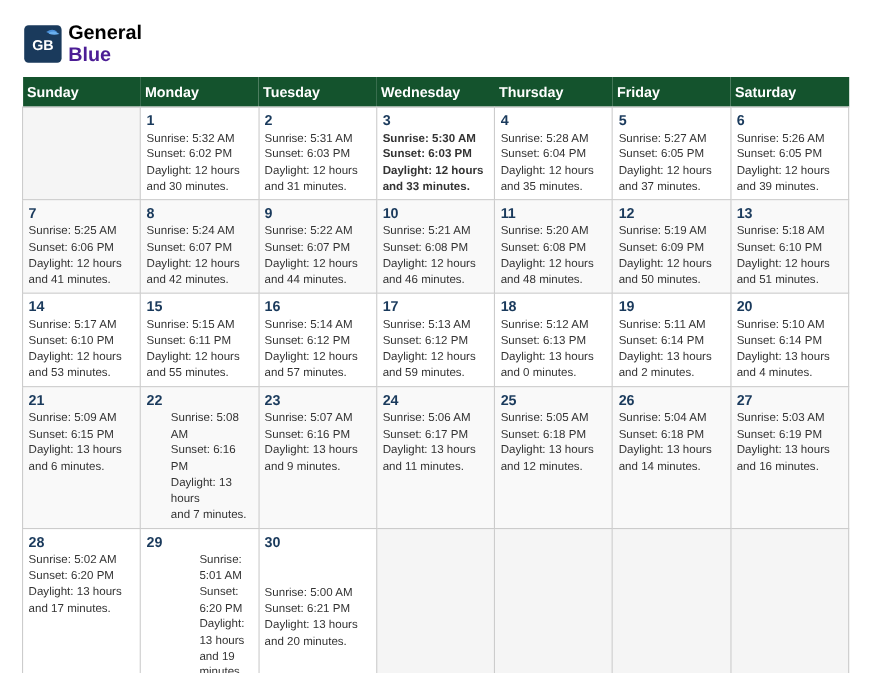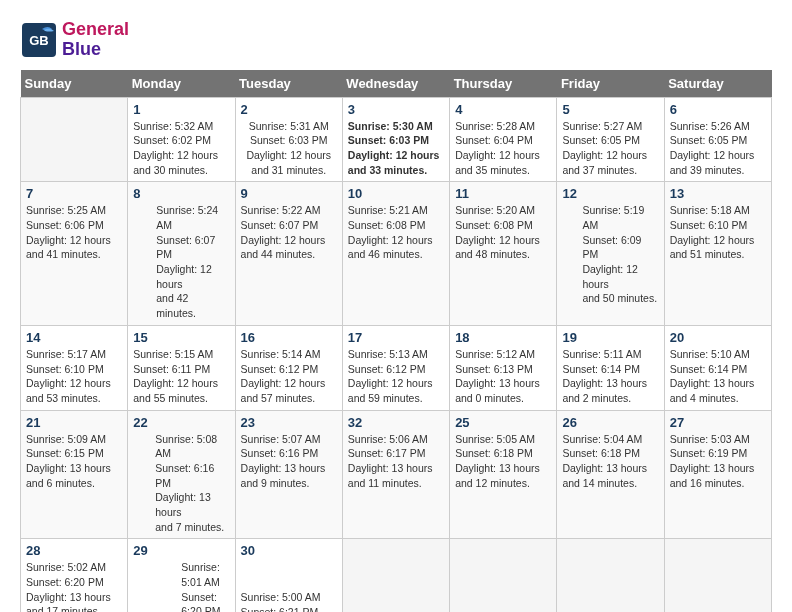--- a/index.html
+++ b/index.html
@@ -32,21 +32,21 @@
     .title-sub {
       font-size: 16px;
       color: #555;
     }
     table {
       width: 100%;
       border-collapse: collapse;
       font-size: 11px;
     }
     thead tr th {
-      background-color: #737373;
+      background-color: #14532d;
       color: #fff;
       padding: 6px 4px;
       text-align: left;
       font-size: 13px;
       font-weight: bold;
     }
     tbody tr td {
       border: 1px solid #ccc;
       padding: 4px 5px;
       vertical-align: top;
@@ -80,21 +80,21 @@
   <div class="logo">
     <div style="display:flex; align-items:center; gap:4px;">
       <svg width="38" height="38" viewBox="0 0 38 38">
         <rect x="2" y="2" width="34" height="34" rx="4" fill="#1a3a5c"></rect>
         <text x="19" y="24" text-anchor="middle" fill="white" font-size="13" font-family="Arial" font-weight="bold">GB</text>
 
         <path d="M22 8 Q28 4 32 8 Q28 10 24 9 Z" fill="#4a90d9"></path>
         <path d="M24 9 Q30 6 34 10 Q29 11 25 10 Z" fill="#6ab0ef"></path>
       </svg>
       <div>
-        <div style="font-size:18px; font-weight:bold; color:#be185d; line-height:1.1;">General</div>
+        <div style="font-size:18px; font-weight:bold; color:#000000; line-height:1.1;">General</div>
         <div style="font-size:18px; font-weight:bold; color:#4c1d95; line-height:1.1;">Blue</div>
       </div>
     </div>
   </div>
   <div class="title-block">
     <div class="title-main"></div>
     <div class="title-sub"></div>
   </div>
 </div>
 
@@ -115,21 +115,21 @@
         <td class="empty"></td>
         <td>
           <span class="day-num">1</span>
           <div class="day-detail" style="white-space: pre-line;">Sunrise: 5:32 AM
 Sunset: 6:02 PM
 Daylight: 12 hours
 and 30 minutes.</div>
         </td>
         <td>
           <span class="day-num">2</span>
-          <div class="day-detail" style="white-space: pre-line; text-align: center;">Sunrise: 5:31 AM
+          <div class="day-detail" style="white-space: pre-line;">Sunrise: 5:31 AM
 Sunset: 6:03 PM
 Daylight: 12 hours
 and 31 minutes.</div>
         </td>
         <td>
           <span class="day-num">3</span>
           <div class="day-detail" style="white-space: pre-line; font-weight: bold;">Sunrise: 5:30 AM
 Sunset: 6:03 PM
 Daylight: 12 hours
 and 33 minutes.</div>
@@ -159,21 +159,21 @@
       <tr>
         <td>
           <span class="day-num">7</span>
           <div class="day-detail" style="white-space: pre-line;">Sunrise: 5:25 AM
 Sunset: 6:06 PM
 Daylight: 12 hours
 and 41 minutes.</div>
         </td>
         <td>
           <span class="day-num">8</span>
-          <div class="day-detail" style="white-space: pre-line; margin-left: 23px;">Sunrise: 5:24 AM
+          <div class="day-detail" style="white-space: pre-line;">Sunrise: 5:24 AM
 Sunset: 6:07 PM
 Daylight: 12 hours
 and 42 minutes.</div>
         </td>
         <td>
           <span class="day-num">9</span>
           <div class="day-detail" style="white-space: pre-line;">Sunrise: 5:22 AM
 Sunset: 6:07 PM
 Daylight: 12 hours
 and 44 minutes.</div>
@@ -187,21 +187,21 @@
         </td>
         <td>
           <span class="day-num">11</span>
           <div class="day-detail" style="white-space: pre-line;">Sunrise: 5:20 AM
 Sunset: 6:08 PM
 Daylight: 12 hours
 and 48 minutes.</div>
         </td>
         <td>
           <span class="day-num">12</span>
-          <div class="day-detail" style="white-space: pre-line; margin-left: 20px;">Sunrise: 5:19 AM
+          <div class="day-detail" style="white-space: pre-line;">Sunrise: 5:19 AM
 Sunset: 6:09 PM
 Daylight: 12 hours
 and 50 minutes.</div>
         </td>
         <td>
           <span class="day-num">13</span>
           <div class="day-detail" style="white-space: pre-line;">Sunrise: 5:18 AM
 Sunset: 6:10 PM
 Daylight: 12 hours
 and 51 minutes.</div>
@@ -274,21 +274,21 @@
 and 7 minutes.</div>
         </td>
         <td>
           <span class="day-num">23</span>
           <div class="day-detail" style="white-space: pre-line;">Sunrise: 5:07 AM
 Sunset: 6:16 PM
 Daylight: 13 hours
 and 9 minutes.</div>
         </td>
         <td>
-          <span class="day-num">32</span>
+          <span class="day-num">24</span>
           <div class="day-detail" style="white-space: pre-line;">Sunrise: 5:06 AM
 Sunset: 6:17 PM
 Daylight: 13 hours
 and 11 minutes.</div>
         </td>
         <td>
           <span class="day-num">25</span>
           <div class="day-detail" style="white-space: pre-line;">Sunrise: 5:05 AM
 Sunset: 6:18 PM
 Daylight: 13 hours

